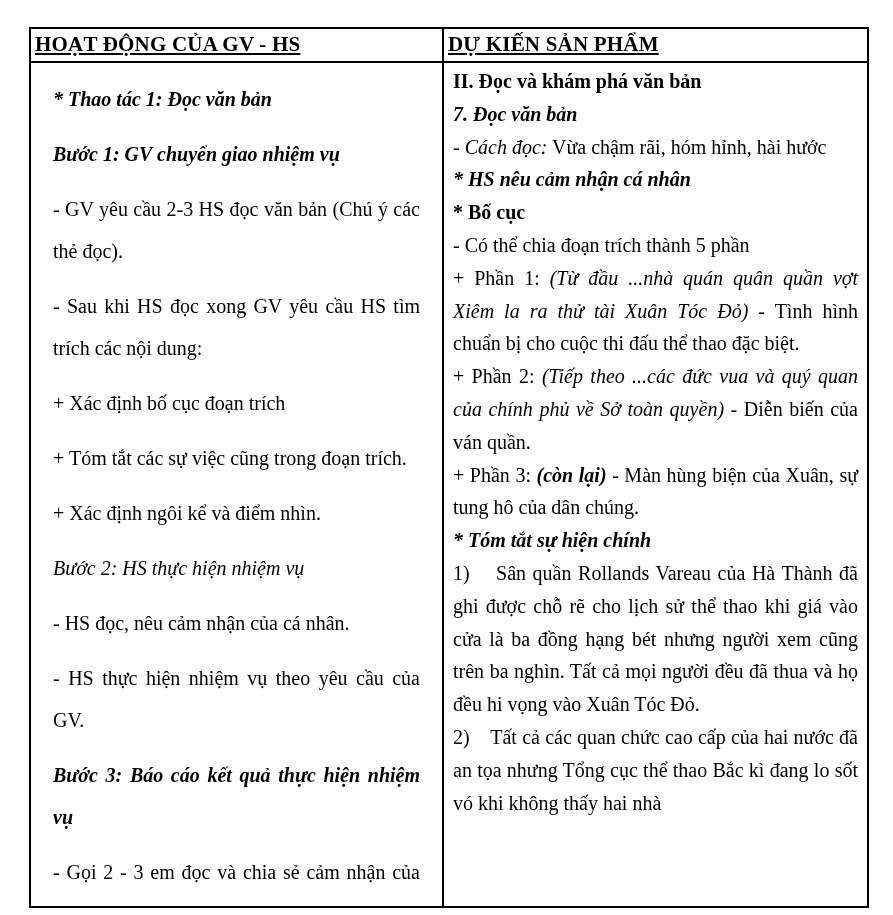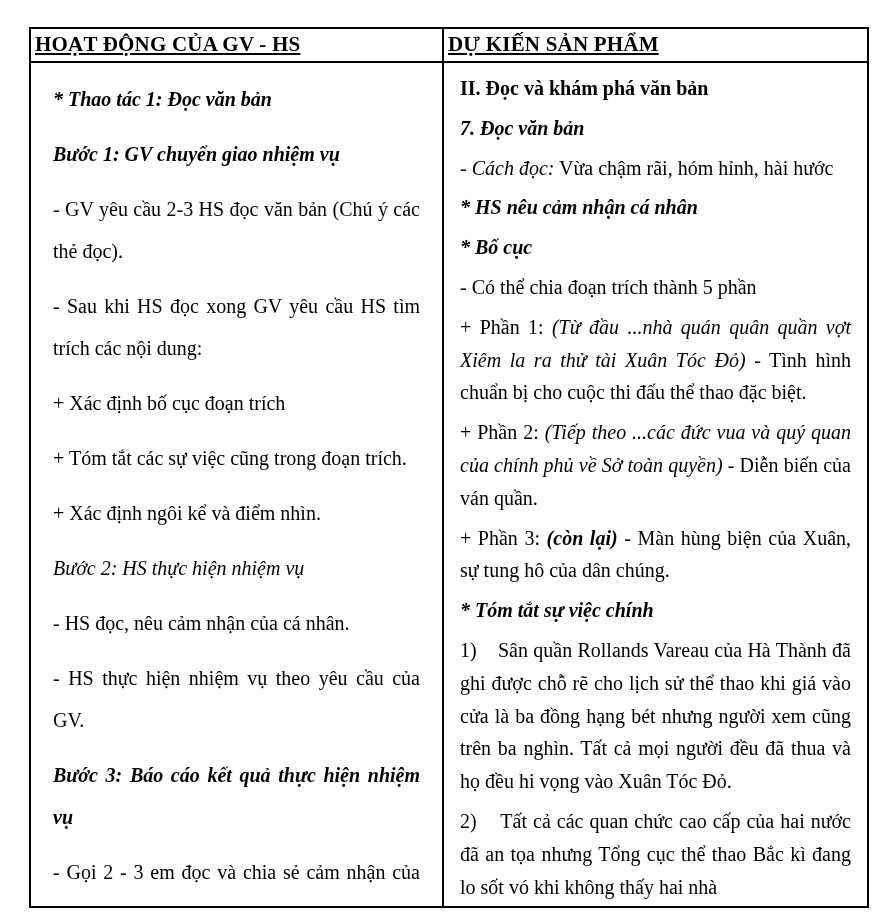--- a/index.html
+++ b/index.html
@@ -47,21 +47,21 @@
   }
   .col-left-cell .cell-inner p {
     font-size: 20px;
     line-height: 2.1;
     margin: 13px;
     text-align: justify;
   }
   .col-right-cell .cell-inner p {
     font-size: 20px;
     line-height: 1.64;
-    margin: 7px;
+    margin: 0;
     text-align: justify;
   }
 </style>
 </head>
 <body>
 
 <div class="page">
   <table class="doc-table">
     <thead>
       <tr>
@@ -91,26 +91,26 @@
               <p><span>- Gọi 2 - 3 em đọc và chia sẻ cảm nhận của mình.</span></p>
               <p><span>- Gọi một số HS trình bày kết quả làm</span></p>
             </div>
         </td>
         <td class="col-right-cell">
           <div class="cell-inner" id="right-cell">
               <p><span style="font-weight: bold;">II. Đọc và khám phá văn bản</span></p>
               <p><span style="font-weight: bold; font-style: italic;">7. Đọc văn bản</span></p>
               <p><span>- </span><span style="font-style: italic;">Cách đọc:</span><span> Vừa chậm rãi, hóm hỉnh, hài hước</span></p>
               <p><span style="font-weight: bold; font-style: italic;">* HS nêu cảm nhận cá nhân</span></p>
-              <p><span style="font-weight: bold; font-style: italic;">* Bố cục</span></p>
+              <p><span style="font-weight: bold; ">* Bố cục</span></p>
               <p><span>-  Có thể chia đoạn trích thành 5 phần</span></p>
               <p><span>+ Phần 1: </span><span style="font-style: italic;">(Từ đầu ...nhà quán quân quần vợt Xiêm la ra thử tài Xuân Tóc Đỏ)</span><span> - Tình hình chuẩn bị cho cuộc thi đấu thể thao đặc biệt.</span></p>
               <p><span>+ Phần 2: </span><span style="font-style: italic;">(Tiếp theo ...các đức vua và quý quan của chính phủ về Sở toàn quyền)</span><span> - Diễn biến của ván quần.</span></p>
               <p><span>+ Phần 3: </span><span style="font-style: italic; font-weight: bold;">(còn lại)</span><span> - Màn hùng biện của Xuân, sự tung hô của dân chúng.</span></p>
-              <p><span style="font-weight: bold; font-style: italic;">* Tóm tắt sự việc chính</span></p>
+              <p><span style="font-weight: bold; font-style: italic;">* Tóm tắt sự hiện chính</span></p>
               <p><span>1)&nbsp;&nbsp;&nbsp; Sân quần Rollands Vareau của Hà Thành đã ghi được chỗ rẽ cho lịch sử thể thao khi giá vào cửa là ba đồng hạng bét nhưng người xem cũng trên ba nghìn. Tất cả mọi người đều đã thua và họ đều hi vọng vào Xuân Tóc Đỏ.</span></p>
               <p><span>2)&nbsp;&nbsp;&nbsp; Tất cả các quan chức cao cấp của hai nước đã an tọa nhưng Tổng cục thể thao Bắc kì đang lo sốt vó khi không thấy hai nhà</span></p>
             </div>
         </td>
       </tr>
     </tbody>
   </table>
 </div>
 
 </body></html>

